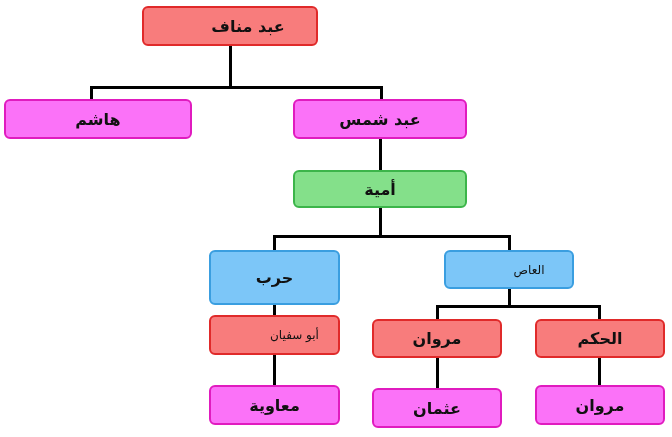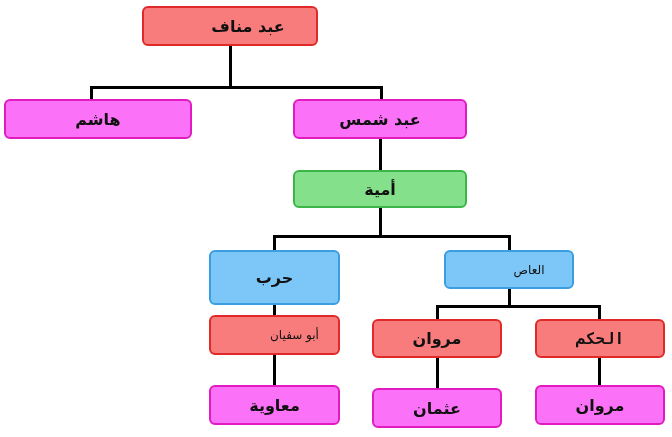--- a/index.html
+++ b/index.html
@@ -68,17 +68,17 @@
 <div class="node pink" style="left:4px; top:99px; width:188px; height:40px;">هاشم</div>
 <div class="node pink" style="left:293px; top:99px; width:174px; height:40px;text-align:right;">عبد شمس</div>
 
 <div class="node green" style="left:293px; top:170px; width:174px; height:38px;">أمية</div>
 
 <div class="node blue" style="left:209px; top:250px; width:131px; height:55px;">حرب</div>
 <div class="node blue small-text" style="left:444px; top:250px; width:130px; height:39px;">العاص</div>
 
 <div class="node red small-text" style="left:209px; top:315px; width:131px; height:40px;">أبو سفيان</div>
 <div class="node red" style="left:372px; top:319px; width:130px; height:39px;">مروان</div>
-<div class="node red" style="left:535px; top:319px; width:130px; height:39px;font-family:Liberation Mono, monospace;">الحكم</div>
+<div class="node red" style="left:535px; top:319px; width:130px; height:39px;">الحكم</div>
 
 <div class="node pink" style="left:209px; top:385px; width:131px; height:40px;">معاوية</div>
 <div class="node pink" style="left:372px; top:388px; width:130px; height:40px;">عثمان</div>
 <div class="node pink" style="left:535px; top:385px; width:130px; height:40px;">مروان</div>
 
 </body></html>

